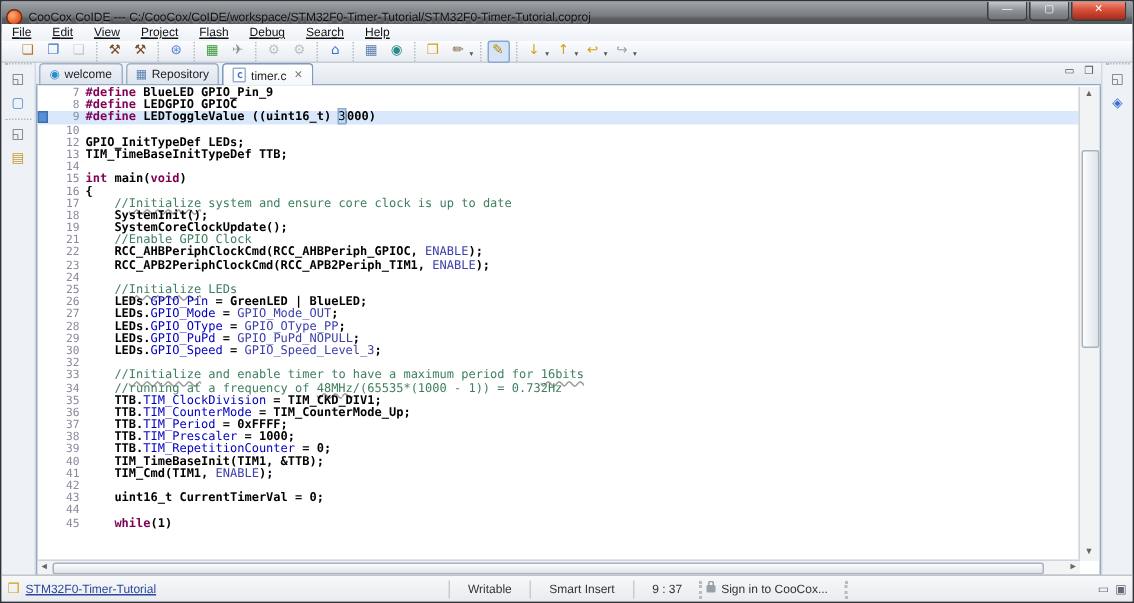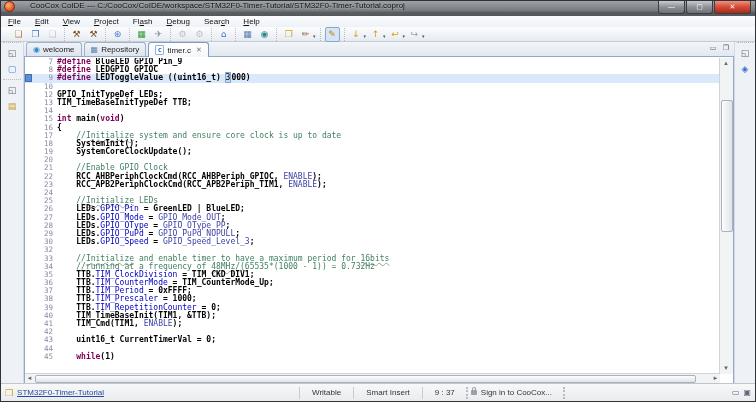--- a/index.html
+++ b/index.html
@@ -1,32 +1,32 @@
 <!DOCTYPE html>
 <html><head>
 <meta charset="utf-8">
 <style>
   html,body{margin:0;padding:0;background:#444;font-family:"Liberation Sans",sans-serif;}
   #win{position:relative;width:756px;height:402px;background:#eef1f5;overflow:hidden;border:1px solid #2f3338;box-sizing:border-box;}
   
   #titlebar{position:absolute;left:0;top:0;right:0;height:21px;
     background:linear-gradient(#9fa3a8,#787c81 45%,#5a5e63 55%,#4a4e53);
-    display:flex;align-items:flex-start;color:#111;font-size:8px;gap:11px;}
+    display:flex;align-items:center;color:#111;font-size:8px;}
   #app-icon{width:9px;height:9px;border-radius:50%;margin:0 4px 0 3px;
     background:radial-gradient(circle at 35% 35%,#ffb07a,#e2531d 70%,#a03008);border:1px solid #7a2a06;flex:0 0 auto;}
   #title-text{white-space:nowrap;overflow:hidden;text-shadow:0 1px 1px rgba(255,255,255,.35);}
   #win-buttons{position:absolute;right:4px;top:0;display:flex;}
   .winbtn{width:27px;height:13px;border:1px solid #3a3d41;border-top:none;box-sizing:border-box;
     border-radius:0 0 3px 3px;background:linear-gradient(#c8cbd0,#8e9297 50%,#6e7277);
     color:#fff;font-size:7px;line-height:11px;text-align:center;margin-left:1px;}
   .winbtn.close{width:37px;background:linear-gradient(#f0927e,#d8503a 45%,#aa2a18);}
   
   #menubar{position:absolute;left:0;top:15px;right:0;height:11px;background:linear-gradient(#fbfcfe,#eef2f7);
     border-bottom:1px solid #d8dce2;display:flex;align-items:center;font-size:8px;color:#111;}
-  .menu-item{padding:0 7px;line-height:11px;}
+  .menu-item{padding:0 7px;line-height:11px;text-decoration:underline;}
   .menu-item u{text-decoration:underline;}
   
   #toolbar{position:absolute;left:0;top:26px;right:0;height:15px;background:linear-gradient(#fcfdfe,#e7ebf1);
     border-bottom:1px solid #c6ccd4;display:flex;align-items:center;padding-left:6px;box-sizing:border-box;}
   .tb-group{display:flex;align-items:center;border-left:1px dotted #b7bcc3;padding:0 3px;height:13px;}
   .tb-group:first-child{border-left:none;}
   .tb-btn{width:13px;height:13px;display:flex;align-items:center;justify-content:center;
     font-family:"DejaVu Sans",sans-serif;font-size:9px;margin:0 1px;border:1px solid transparent;border-radius:2px;}
   .tb-btn.disabled{opacity:.45;}
   .tb-btn.pressed{background:#d6e4f5;border-color:#89a8cc;}
@@ -260,21 +260,20 @@
           <div class="cl current"><span class="ruler"><span class="marker"></span></span><span class="num">9</span><span class="src"><span class="tk-k">#define</span><span class="tk-p"> LEDToggleValue ((uint16_t) </span><span class="tk-sel">3</span><span class="caret"></span><span class="tk-p">000)</span></span></div>
           <div class="cl"><span class="ruler"></span><span class="num">10</span><span class="src"></span></div>
           <div class="cl"><span class="ruler"></span><span class="num">12</span><span class="src"><span class="tk-p">GPIO_InitTypeDef LEDs;</span></span></div>
           <div class="cl"><span class="ruler"></span><span class="num">13</span><span class="src"><span class="tk-p">TIM_TimeBaseInitTypeDef TTB;</span></span></div>
           <div class="cl"><span class="ruler"></span><span class="num">14</span><span class="src"></span></div>
           <div class="cl"><span class="ruler"></span><span class="num">15</span><span class="src"><span class="tk-k">int</span><span class="tk-p"> main(</span><span class="tk-k">void</span><span class="tk-p">)</span></span></div>
           <div class="cl"><span class="ruler"></span><span class="num">16</span><span class="src"><span class="tk-p">{</span></span></div>
           <div class="cl"><span class="ruler"></span><span class="num">17</span><span class="src"><span class="tk-p">    </span><span class="tk-c">//</span><span class="tk-cu">Initialize</span><span class="tk-c"> system and ensure core clock is up to date</span></span></div>
           <div class="cl"><span class="ruler"></span><span class="num">18</span><span class="src"><span class="tk-p">    SystemInit();</span></span></div>
           <div class="cl"><span class="ruler"></span><span class="num">19</span><span class="src"><span class="tk-p">    SystemCoreClockUpdate();</span></span></div>
-          <div class="cl"><span class="ruler"></span><span class="num">20</span><span class="src"></span></div>
           <div class="cl"><span class="ruler"></span><span class="num">21</span><span class="src"><span class="tk-p">    </span><span class="tk-c">//Enable GPIO Clock</span></span></div>
           <div class="cl"><span class="ruler"></span><span class="num">22</span><span class="src"><span class="tk-p">    RCC_AHBPeriphClockCmd(RCC_AHBPeriph_GPIOC, </span><span class="tk-m">ENABLE</span><span class="tk-p">);</span></span></div>
           <div class="cl"><span class="ruler"></span><span class="num">23</span><span class="src"><span class="tk-p">    RCC_APB2PeriphClockCmd(RCC_APB2Periph_TIM1, </span><span class="tk-m">ENABLE</span><span class="tk-p">);</span></span></div>
           <div class="cl"><span class="ruler"></span><span class="num">24</span><span class="src"></span></div>
           <div class="cl"><span class="ruler"></span><span class="num">25</span><span class="src"><span class="tk-p">    </span><span class="tk-c">//</span><span class="tk-cu">Initialize</span><span class="tk-c"> LEDs</span></span></div>
           <div class="cl"><span class="ruler"></span><span class="num">26</span><span class="src"><span class="tk-p">    LEDs.</span><span class="tk-f">GPIO_Pin</span><span class="tk-p"> = GreenLED | BlueLED;</span></span></div>
           <div class="cl"><span class="ruler"></span><span class="num">27</span><span class="src"><span class="tk-p">    LEDs.</span><span class="tk-f">GPIO_Mode</span><span class="tk-p"> = </span><span class="tk-m">GPIO_Mode_OUT</span><span class="tk-p">;</span></span></div>
           <div class="cl"><span class="ruler"></span><span class="num">28</span><span class="src"><span class="tk-p">    LEDs.</span><span class="tk-f">GPIO_OType</span><span class="tk-p"> = </span><span class="tk-m">GPIO_OType_PP</span><span class="tk-p">;</span></span></div>
           <div class="cl"><span class="ruler"></span><span class="num">29</span><span class="src"><span class="tk-p">    LEDs.</span><span class="tk-f">GPIO_PuPd</span><span class="tk-p"> = </span><span class="tk-m">GPIO_PuPd_NOPULL</span><span class="tk-p">;</span></span></div>
           <div class="cl"><span class="ruler"></span><span class="num">30</span><span class="src"><span class="tk-p">    LEDs.</span><span class="tk-f">GPIO_Speed</span><span class="tk-p"> = </span><span class="tk-m">GPIO_Speed_Level_3</span><span class="tk-p">;</span></span></div>

